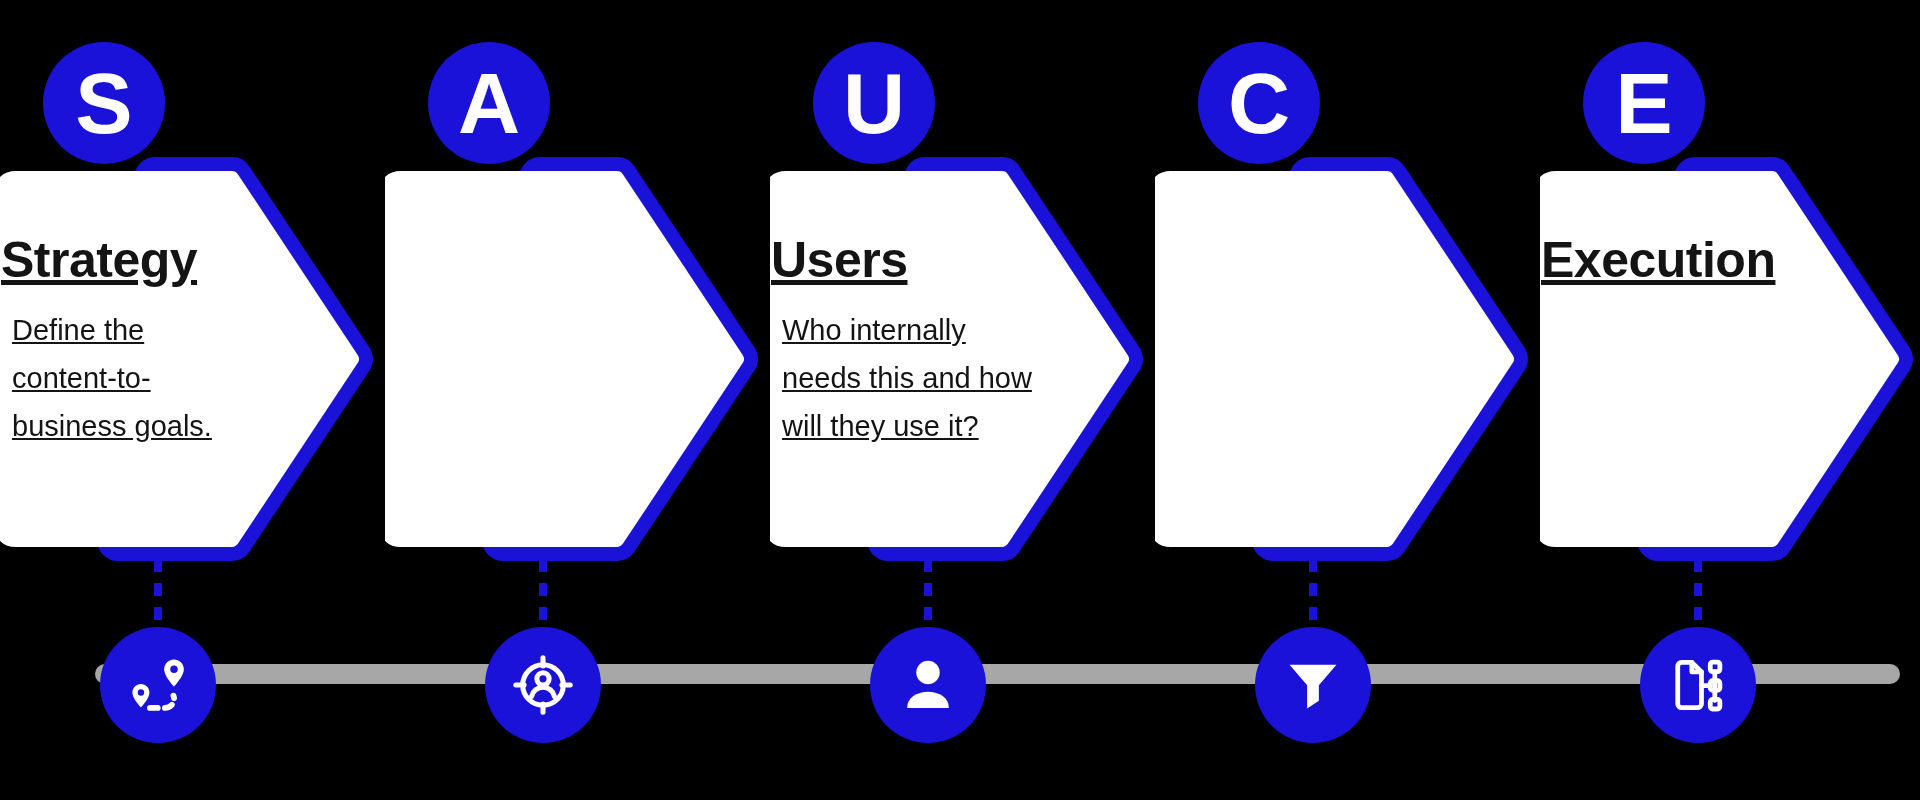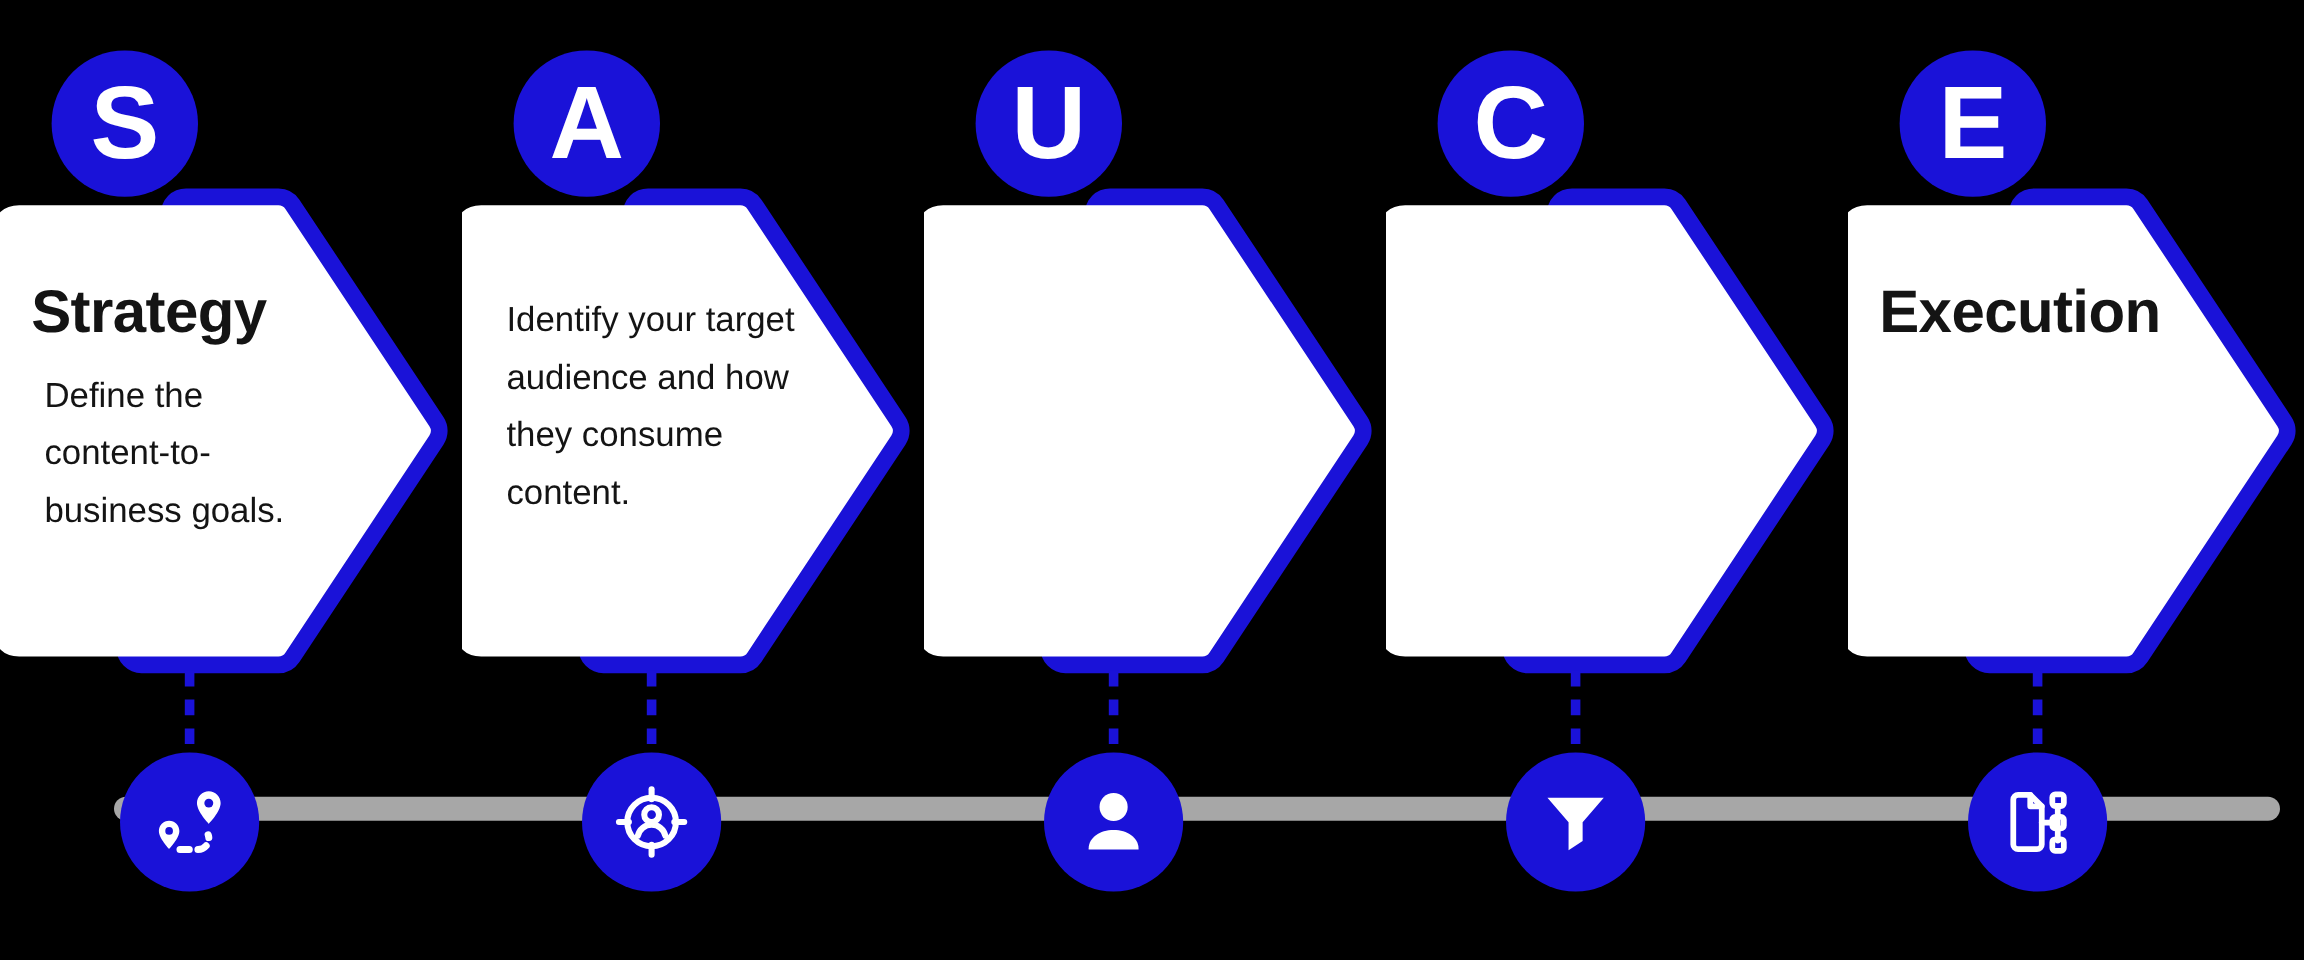--- a/index.html
+++ b/index.html
@@ -17,21 +17,21 @@
   .step{position:absolute;top:0;width:400px;height:800px;z-index:3;}
   .card-svg{position:absolute;left:0;top:156px;}
   .card-svg .accent{
     fill:none;stroke:var(--accent,#1a12d8);stroke-width:42;
     stroke-linecap:round;stroke-linejoin:round;
   }
   .card-svg .shape{
     fill:var(--card-bg,#fff);stroke:var(--card-bg,#fff);
     stroke-width:14;stroke-linejoin:round;
   }
-  .content{position:absolute;left:26px;top:232px;width:332px;color:var(--text,#141414);}
+  .content{position:absolute;left:1px;top:232px;width:332px;color:var(--text,#141414);text-decoration:underline;}
   .title{
     font-size:50px;font-weight:700;line-height:1.15;margin:0 0 16px 0;
     letter-spacing:-0.5px;
   }
   .body{
     font-size:29px;font-weight:400;line-height:1.66;margin:11px;
     white-space:pre-line;
   }
   .badge{
     position:absolute;left:43px;top:42px;width:122px;height:122px;border-radius:50%;
@@ -82,24 +82,20 @@
         </svg>
       </div>
   </div>
 
   <div class="step" style="left: 385px;">
     <svg class="card-svg" viewBox="0 0 400 430" width="400" height="430" aria-hidden="true">
       <path class="accent" d="M155 22 H232 L352 203 L232 384 H118"></path>
       <path class="shape" d="M16 22 H232 L352 203 L232 384 H16 Q2 384 2 370 V36 Q2 22 16 22 Z"></path>
     </svg>
     <div class="content">
-      <p class="body">Identify your target
-audience and how
-they consume
-content.</p>
     </div>
     <div class="badge">
       <span class="letter">A</span>
     </div>
     <svg class="connector" width="12" height="74" aria-hidden="true">
       <line x1="6" y1="3" x2="6" y2="71"></line>
     </svg>
     <div class="icon-circle">
         <svg viewBox="0 0 24 24" width="64" height="64" aria-hidden="true">
           <g fill="none" stroke="#fff" stroke-width="1.9" stroke-linecap="round">
@@ -113,20 +109,26 @@
           </g>
         </svg>
       </div>
   </div>
 
   <div class="step" style="left: 770px;">
     <svg class="card-svg" viewBox="0 0 400 430" width="400" height="430" aria-hidden="true">
       <path class="accent" d="M155 22 H232 L352 203 L232 384 H118"></path>
       <path class="shape" d="M16 22 H232 L352 203 L232 384 H16 Q2 384 2 370 V36 Q2 22 16 22 Z"></path>
     </svg>
+    <div class="content">
+      <h2 class="title">Users</h2>
+      <p class="body">Who internally
+needs this and how
+will they use it?</p>
+    </div>
     <div class="badge">
       <span class="letter">U</span>
     </div>
     <svg class="connector" width="12" height="74" aria-hidden="true">
       <line x1="6" y1="3" x2="6" y2="71"></line>
     </svg>
     <div class="icon-circle">
         <svg viewBox="0 0 24 24" width="64" height="64" aria-hidden="true">
           <g fill="#fff">
             <circle cx="12" cy="7.3" r="4.4"></circle>

